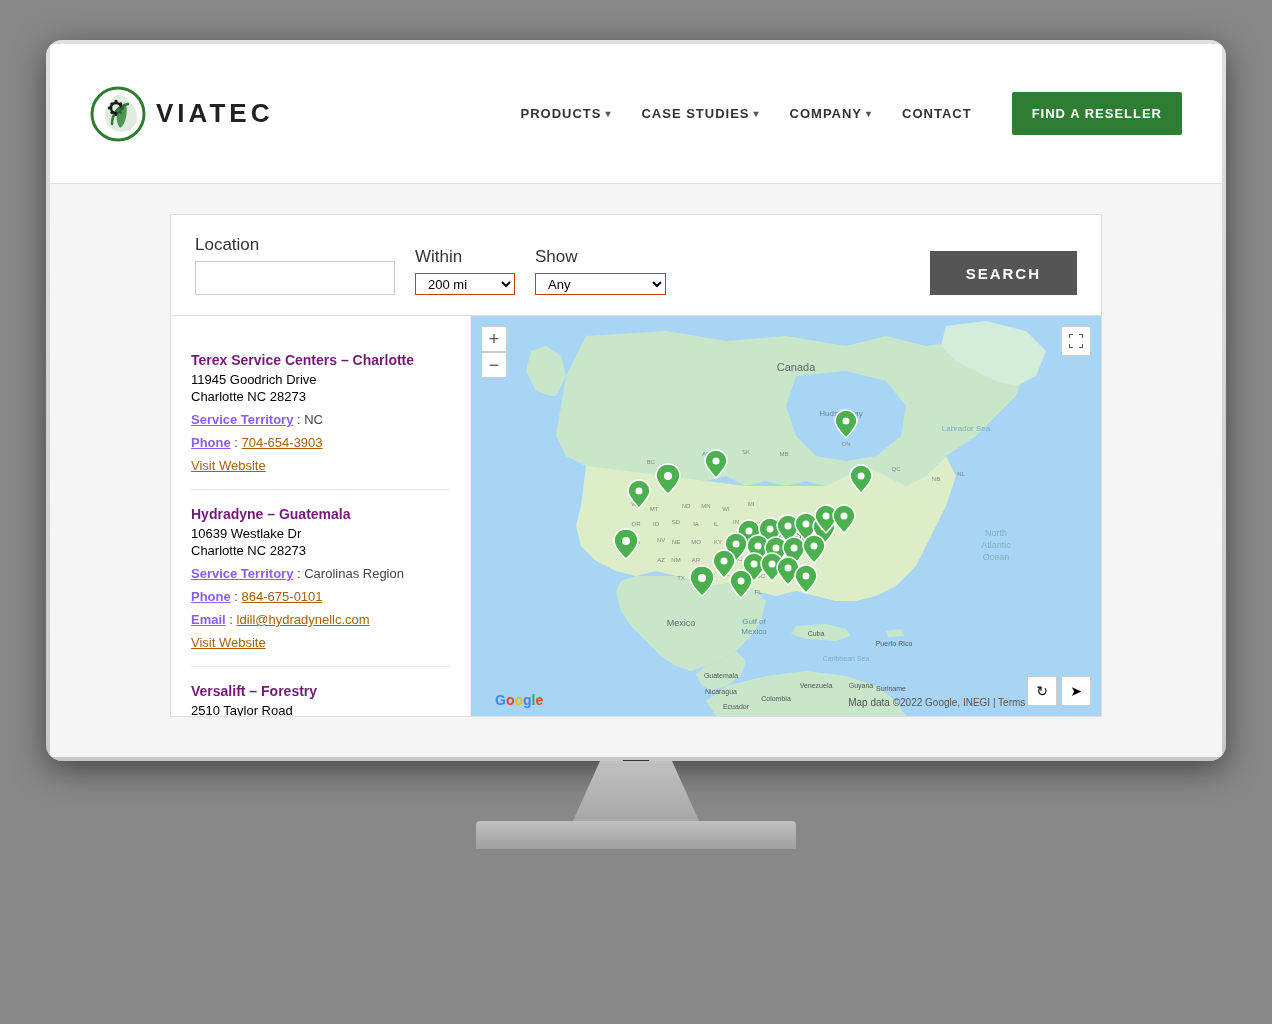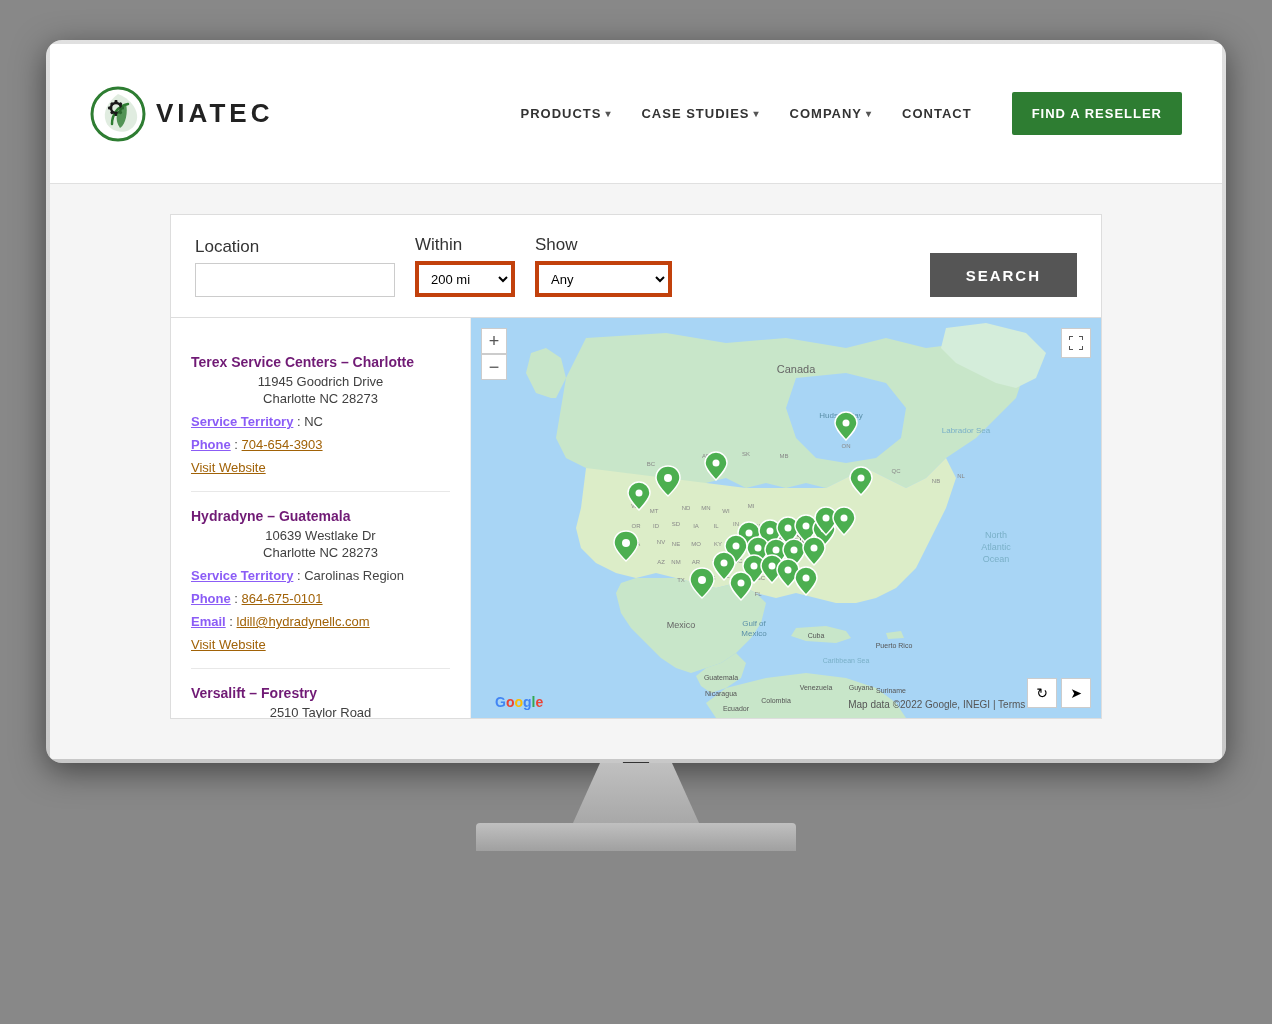--- a/index.html
+++ b/index.html
@@ -115,22 +115,22 @@
     }
     .search-field input {
       width: 200px;
       height: 34px;
       border: 1px solid #ccc;
       padding: 0 8px;
       font-size: 13px;
       outline: none;
     }
     .search-field select {
-      height: 36px;
-      border: 4px solid #c2410c;
+      height: 22px;
+      border: 1px solid #c2410c;
       padding: 0 8px;
       font-size: 13px;
       background: #fff;
       cursor: pointer;
       min-width: 100px;
     }
     .search-btn {
       background: #555;
       color: #fff;
       border: none;
@@ -167,23 +167,22 @@
     }
     .listing-item:last-child { border-bottom: none; }
     .listing-title {
       font-size: 14px;
       font-weight: 700;
       color: #701a75;
       margin-bottom: 4px;
     }
     .listing-address {
       font-size: 13px;
-      color: #404040;
+      color: #000000;
       margin-bottom: 2px;
-      text-align: center;
     }
     .listing-detail {
       font-size: 13px;
       color: #444;
       margin-top: 8px;
     }
     .listing-detail strong {
       color: #8b5cf6;
       text-decoration: underline;
     }

